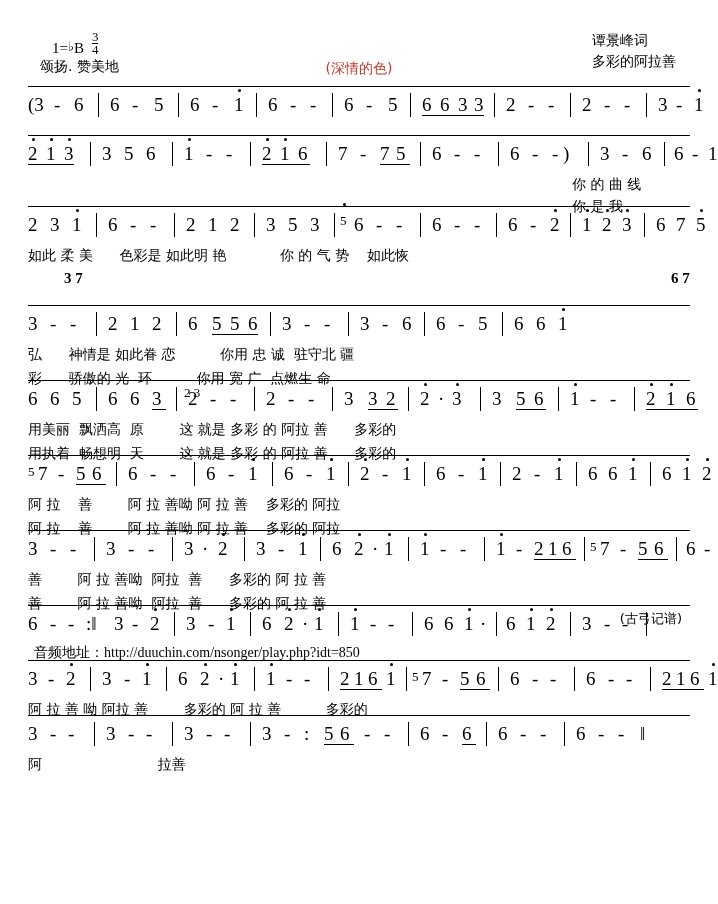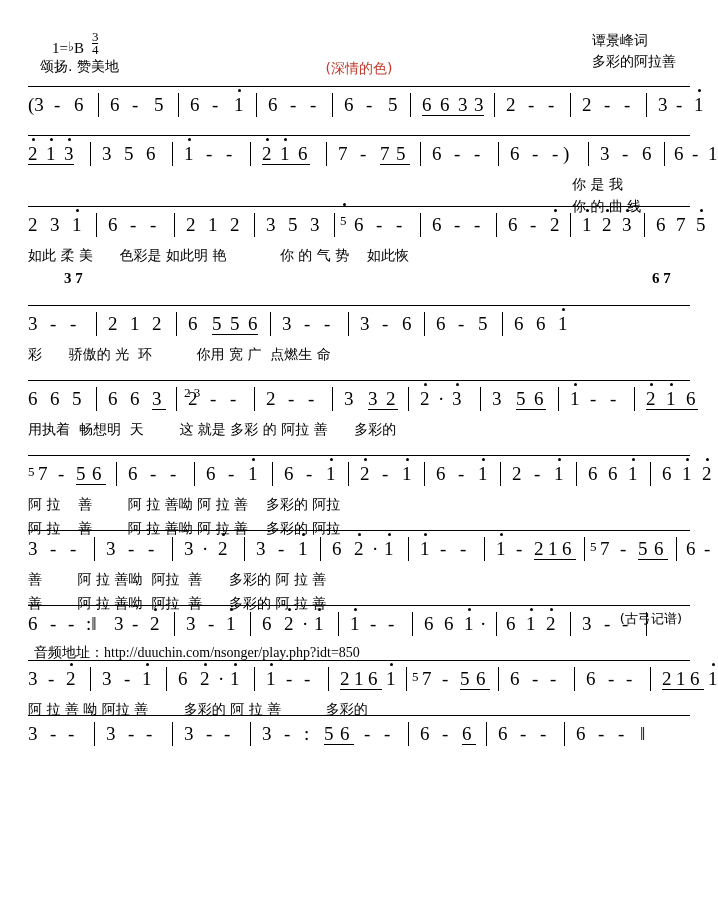--- a/index.html
+++ b/index.html
@@ -274,24 +274,24 @@
         <span class="bar" style="left:560px;"></span>
         <span class="tok" style="left:572px;">3</span>
         <span class="tok" style="left:594px;">-</span>
         <span class="tok" style="left:614px;">6</span>
         <span class="bar" style="left:636px;"></span>
         <span class="tok" style="left:646px;">6</span>
         <span class="tok" style="left:664px;">-</span>
         <span class="tok" style="left:680px;">1</span>
       </div>
       <div class="lyric">
+        <span class="lyr" style="left:544px;">你 的 曲 线</span>
+      </div>
+      <div class="lyric">
         <span class="lyr" style="left:544px;">你 是 我</span>
-      </div>
-      <div class="lyric">
-        <span class="lyr" style="left:544px;">你 的 曲 线</span>
       </div>
     </div>
 
     <div class="sysline"></div>
     <div class="system" style="height:94px;">
       <div class="notes">
         <span class="tok" style="left:0px;">2</span>
         <span class="tok" style="left:22px;">3</span>
         <span class="tok" style="left:44px;">1</span>
         <span class="dotabove" style="left:48px; top:-2px;"></span>
@@ -333,21 +333,21 @@
         <span class="tok" style="left:628px;">6</span>
         <span class="tok" style="left:648px;">7</span>
         <span class="tok" style="left:668px;">5</span>
         <span class="dotabove" style="left:672px; top:-2px;"></span>
       </div>
       <div class="lyric" style="height:24px;">
         <span class="lyr" style="left:0px;">如此 柔 美      色彩是 如此明 艳            你 的 气 势    如此恢</span>
       </div>
       <div class="notes" style="height:22px; font-size:15px; font-weight:bold;">
         <span class="tok" style="left:36px; line-height:18px;">3 7</span>
-        <span class="tok" style="left:624px; line-height:18px;">6 7</span>
+        <span class="tok" style="left:643px; line-height:18px;">6 7</span>
       </div>
     </div>
 
     <div class="sysline"></div>
     <div class="system" style="height:70px;">
       <div class="notes">
         <span class="tok" style="left:0px;">3</span>
         <span class="tok" style="left:22px;">-</span>
         <span class="tok" style="left:42px;">-</span>
         <span class="bar" style="left:68px;"></span>
@@ -370,20 +370,23 @@
         <span class="tok" style="left:374px;">6</span>
         <span class="bar" style="left:396px;"></span>
         <span class="tok" style="left:408px;">6</span>
         <span class="tok" style="left:430px;">-</span>
         <span class="tok" style="left:450px;">5</span>
         <span class="bar" style="left:474px;"></span>
         <span class="tok" style="left:486px;">6</span>
         <span class="tok" style="left:508px;">6</span>
         <span class="tok" style="left:530px;">1</span>
         <span class="dotabove" style="left:534px; top:-2px;"></span>
+      </div>
+      <div class="lyric" style="height:24px;">
+        <span class="lyr" style="left:0px;">弘      神情是 如此眷 恋          你用 忠 诚  驻守北 疆</span>
       </div>
       <div class="lyric">
         <span class="lyr" style="left:0px;">彩      骄傲的 光  环          你用 宽 广  点燃生 命</span>
       </div>
     </div>
 
     <div class="sysline"></div>
     <div class="system" style="height:70px;">
       <div class="notes">
         <span class="tok" style="left:0px;">6</span>
@@ -424,20 +427,23 @@
         <span class="dotabove" style="left:546px; top:-2px;"></span>
         <span class="tok" style="left:562px;">-</span>
         <span class="tok" style="left:582px;">-</span>
         <span class="bar" style="left:606px;"></span>
         <span class="tok" style="left:618px;">2</span>
         <span class="dotabove" style="left:622px; top:-2px;"></span>
         <span class="tok" style="left:638px;">1</span>
         <span class="dotabove" style="left:642px; top:-2px;"></span>
         <span class="tok" style="left:658px;">6</span>
         <span class="under1" style="left:618px; top:24px; width:52px;"></span>
+      </div>
+      <div class="lyric" style="height:24px;">
+        <span class="lyr" style="left:0px;">用美丽  飘洒高  原        这 就是 多彩 的 阿拉 善      多彩的</span>
       </div>
       <div class="lyric">
         <span class="lyr" style="left:0px;">用执着  畅想明  天        这 就是 多彩 的 阿拉 善      多彩的</span>
       </div>
     </div>
 
     <div class="sysline"></div>
     <div class="system" style="height:70px;">
       <div class="notes">
         <span class="tok small" style="left:0px; top:-2px;">5</span>
@@ -694,20 +700,23 @@
         <span class="bar" style="left:458px;"></span>
         <span class="tok" style="left:470px;">6</span>
         <span class="tok" style="left:492px;">-</span>
         <span class="tok" style="left:512px;">-</span>
         <span class="bar" style="left:536px;"></span>
         <span class="tok" style="left:548px;">6</span>
         <span class="tok" style="left:570px;">-</span>
         <span class="tok" style="left:590px;">-</span>
         <span class="tok" style="left:612px;">‖</span>
       </div>
+      <div class="lyric">
+        <span class="lyr" style="left:0px;">阿                          拉善</span>
+      </div>
     </div>
 
   </div>
 
   <div class="transcriber">(古弓记谱)</div>
 
   <div class="footer">
     <span>音频地址：</span><span>http://duuchin.com/nsonger/play.php?idt=850</span>
   </div>
 

